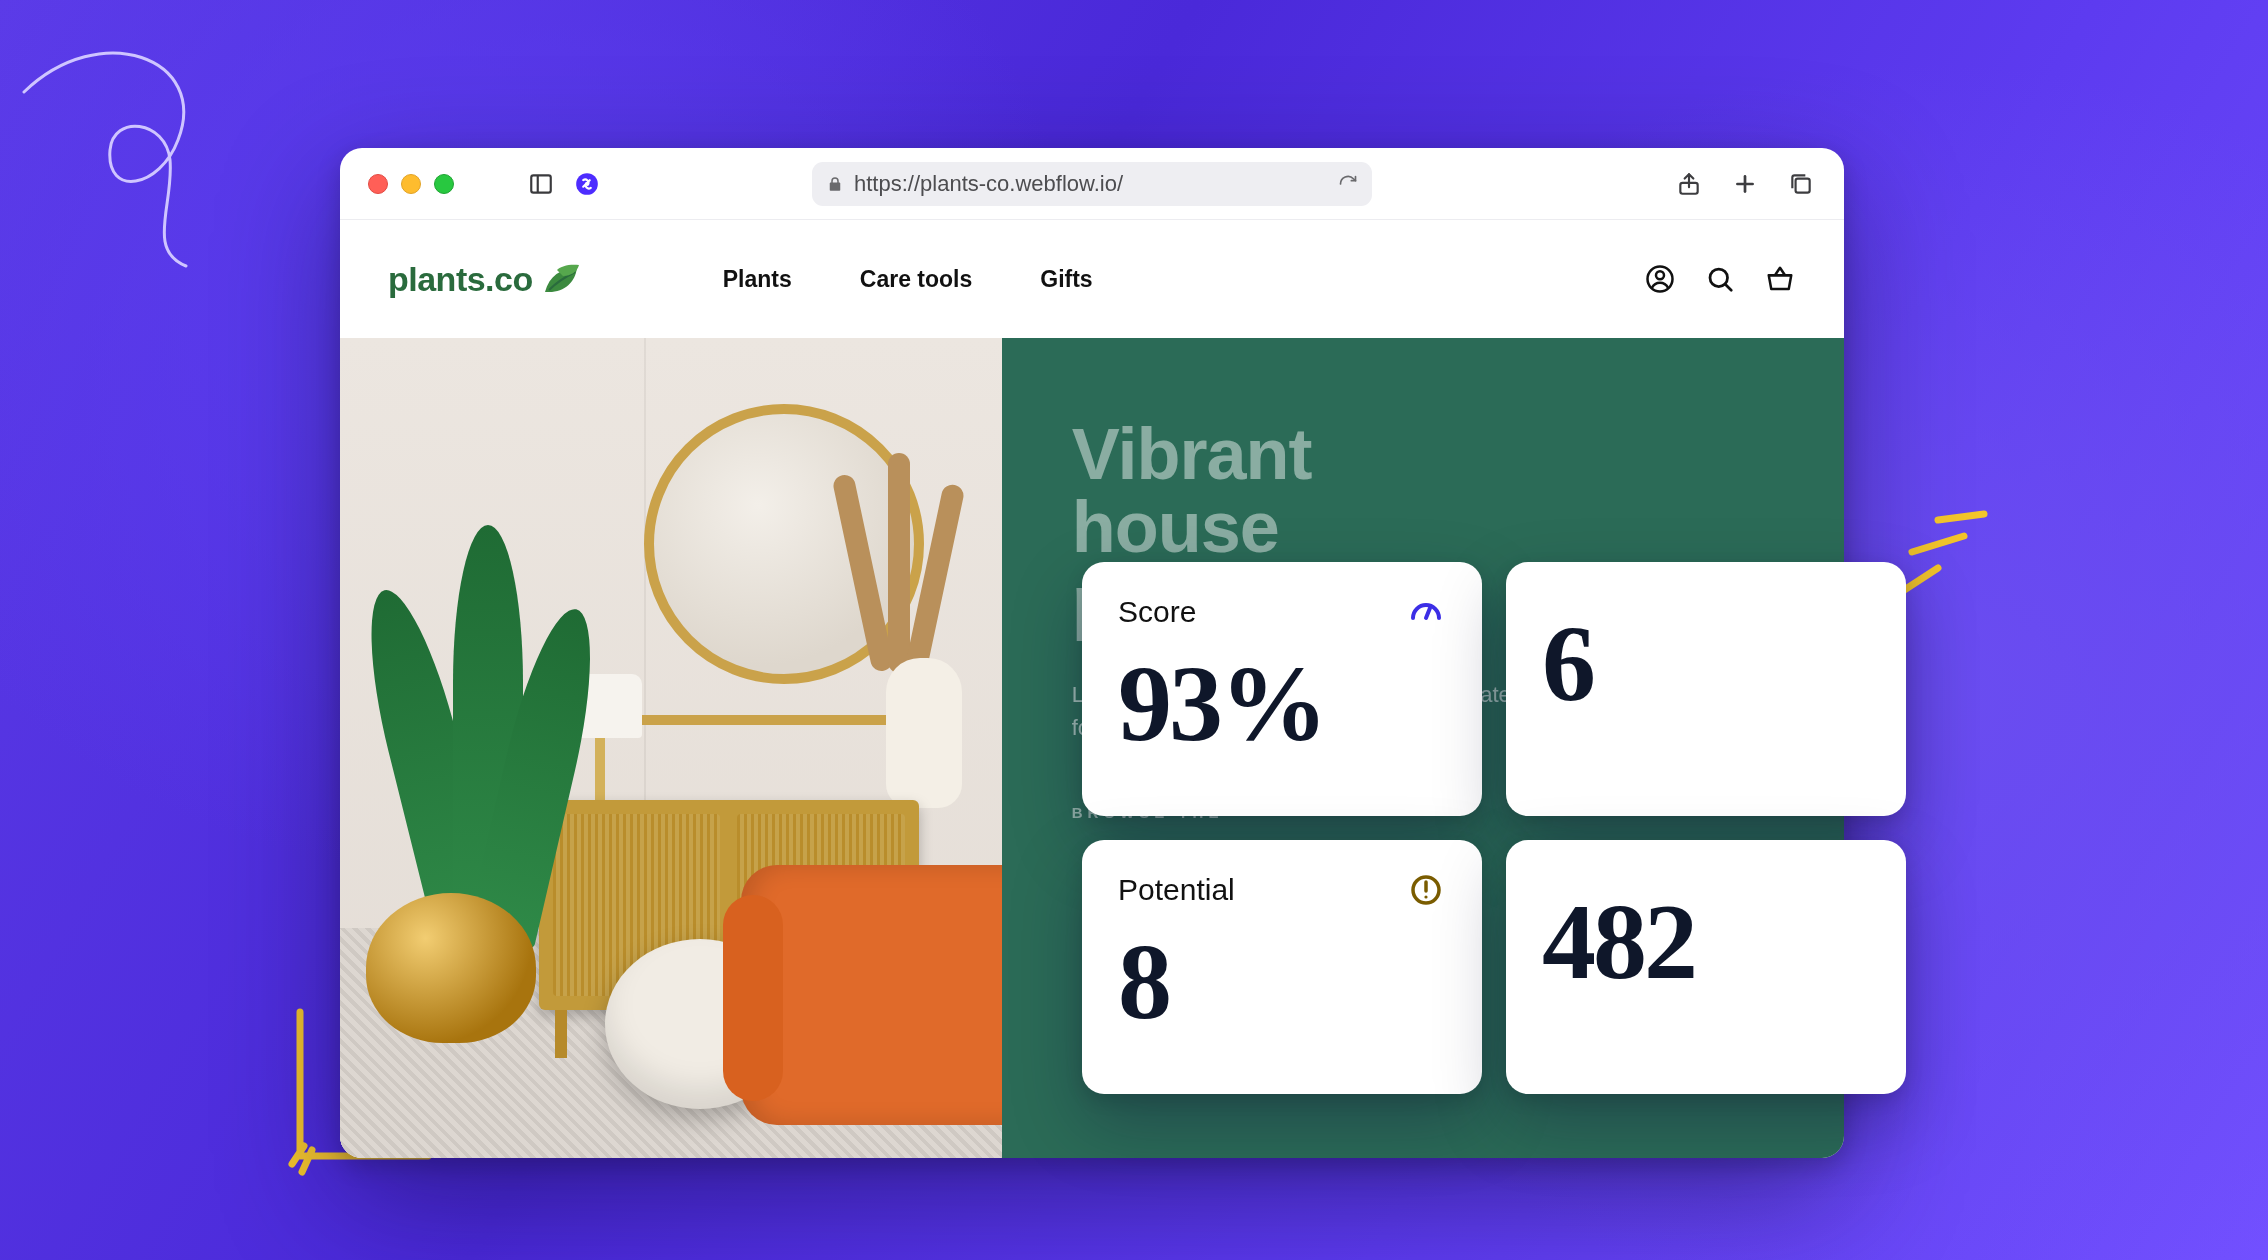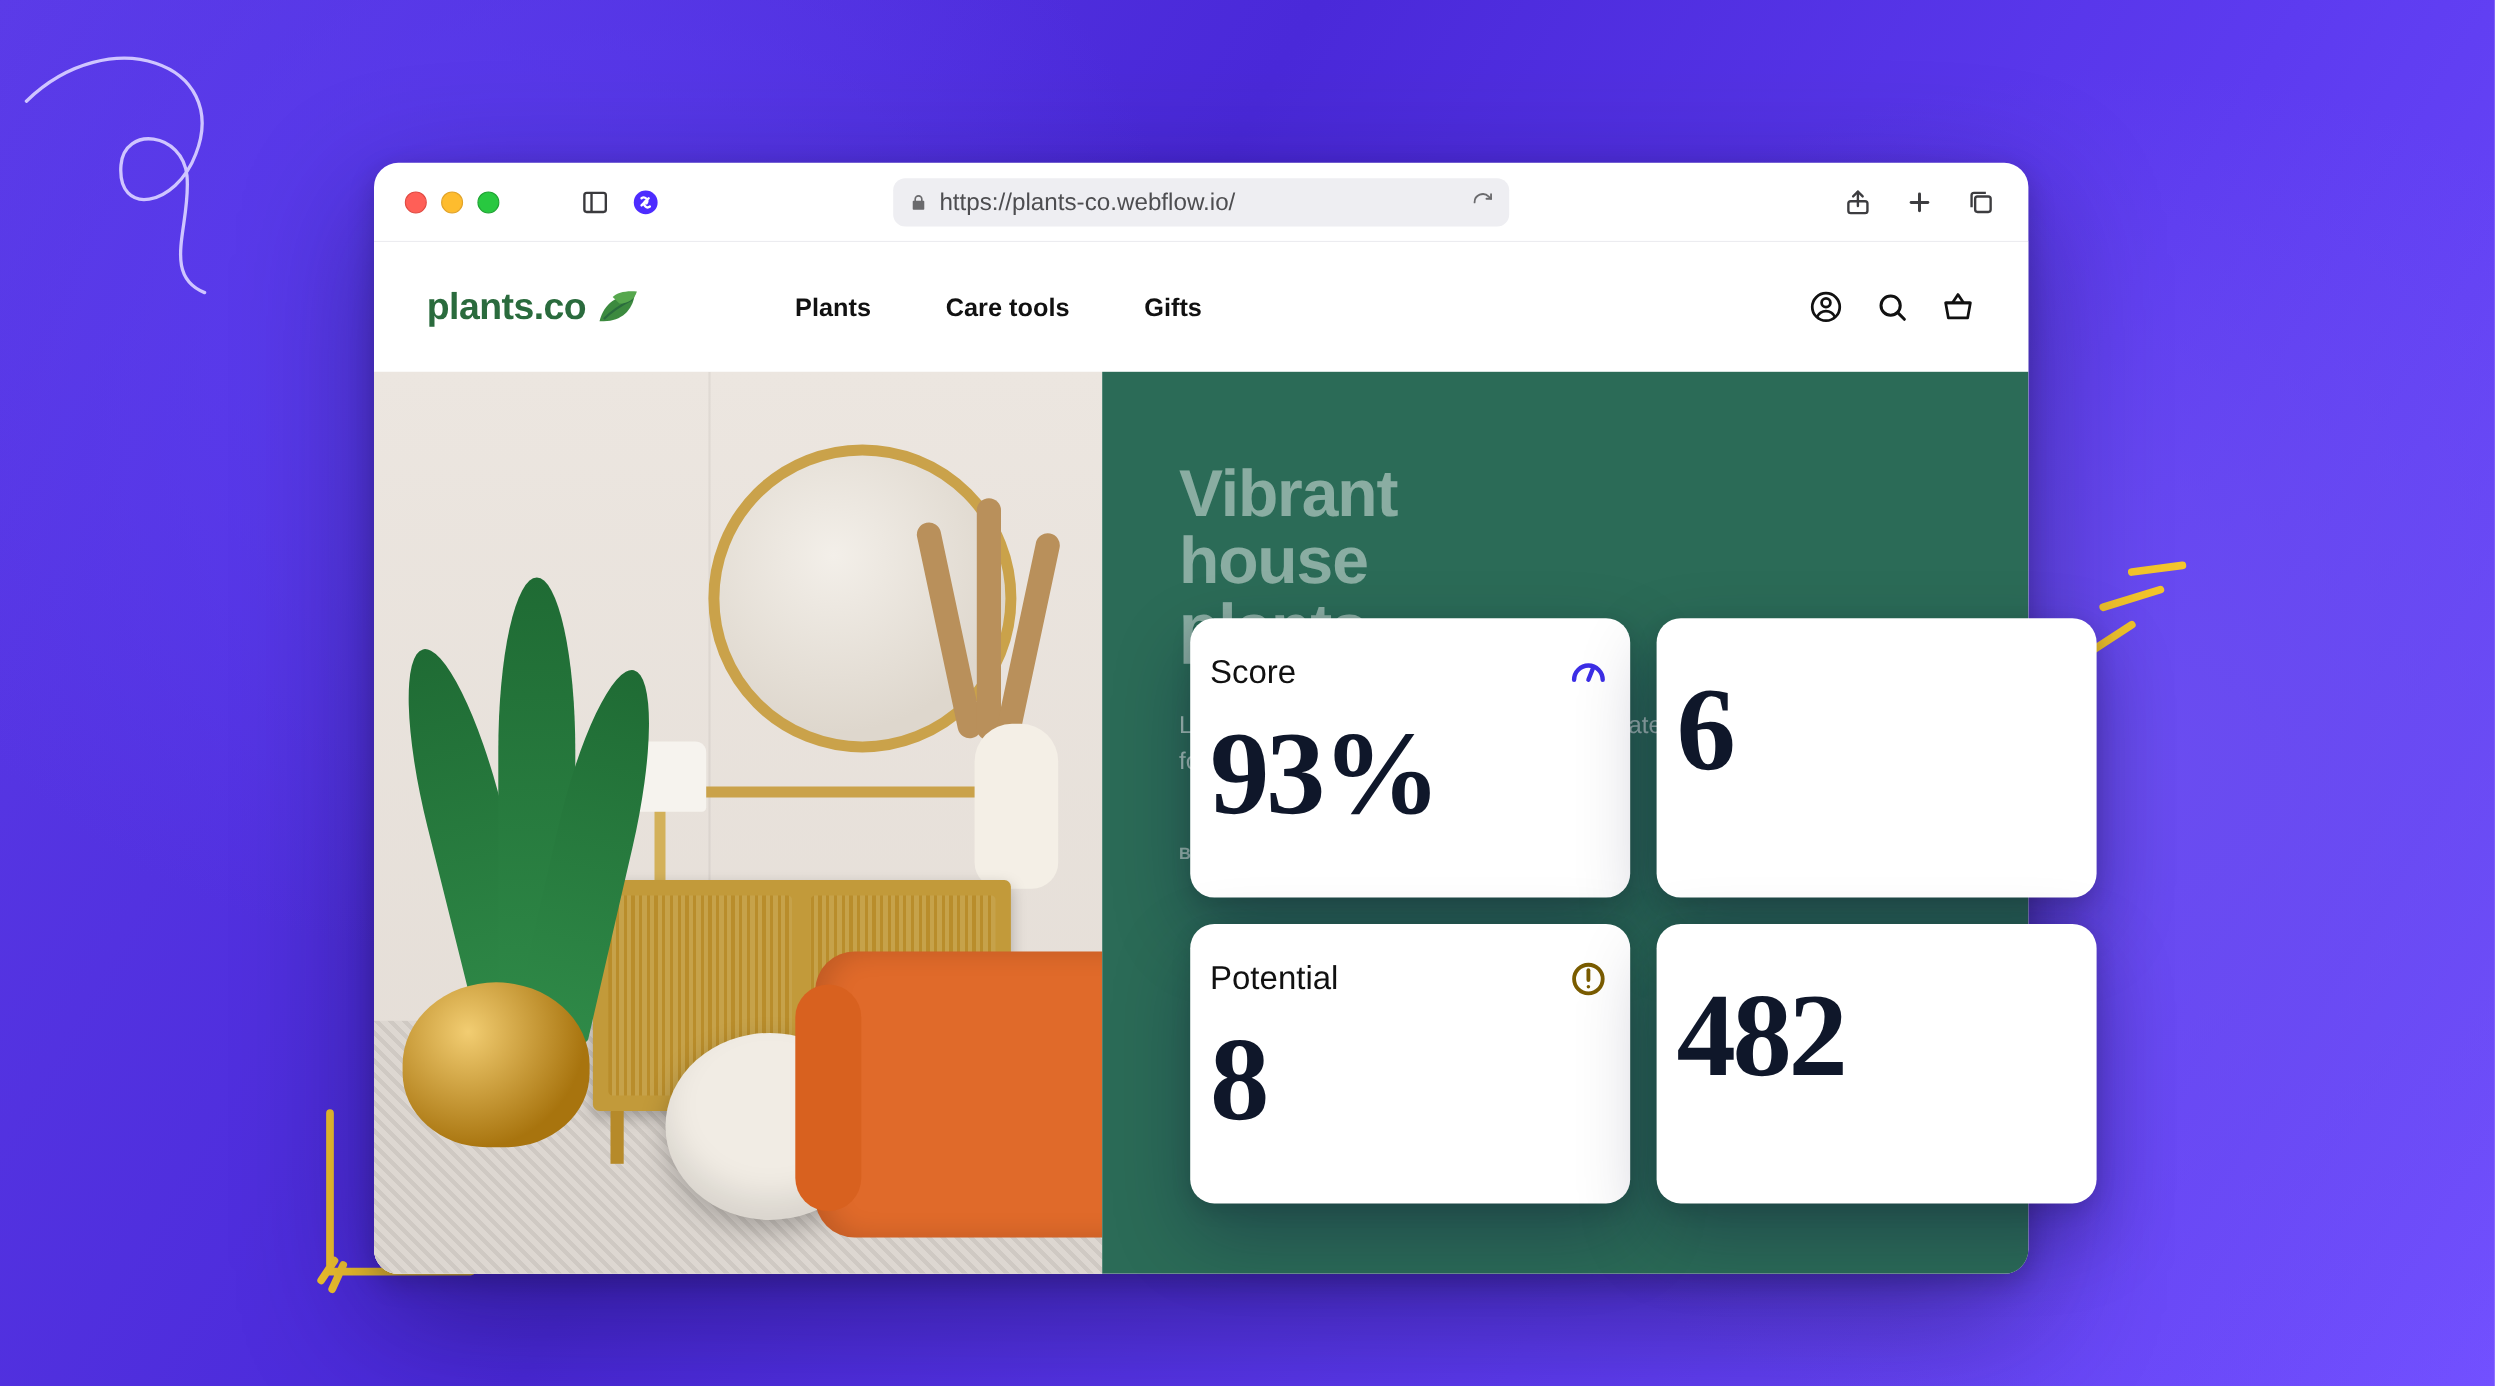--- a/index.html
+++ b/index.html
@@ -184,21 +184,21 @@
     overflow:hidden;
   }
   .hero-right {
     flex:1;
     background: #2b6b57;
     padding: 80px 70px;
     color:#fff;
     position:relative;
   }
   .hero-title {
-    font-size: 60px;
+    font-size: 72px;
     line-height: 1.02;
     font-weight: 800;
     color: rgba(255,255,255,0.45);
     letter-spacing: -1px;
   }
   .hero-sub {
     margin-top: 40px;
     font-size: 22px;
     color: rgba(255,255,255,0.55);
     max-width: 520px;
@@ -299,21 +299,21 @@
     display:grid;
     grid-template-columns: 400px 400px;
     grid-template-rows: 254px 254px;
     gap: 24px;
     z-index: 10;
   }
   .card {
     background:#fff;
     border-radius: 22px;
     box-shadow: 0 30px 70px rgba(10,4,50,0.30), 0 6px 18px rgba(0,0,0,0.12);
-    padding: 30px 18px 26px;
+    padding: 30px 36px 26px;
     display:flex;
     flex-direction:column;
   }
   .card-head {
     display:flex;
     align-items:center;
     justify-content:space-between;
   }
   .card-label {
     font-size: 30px;

